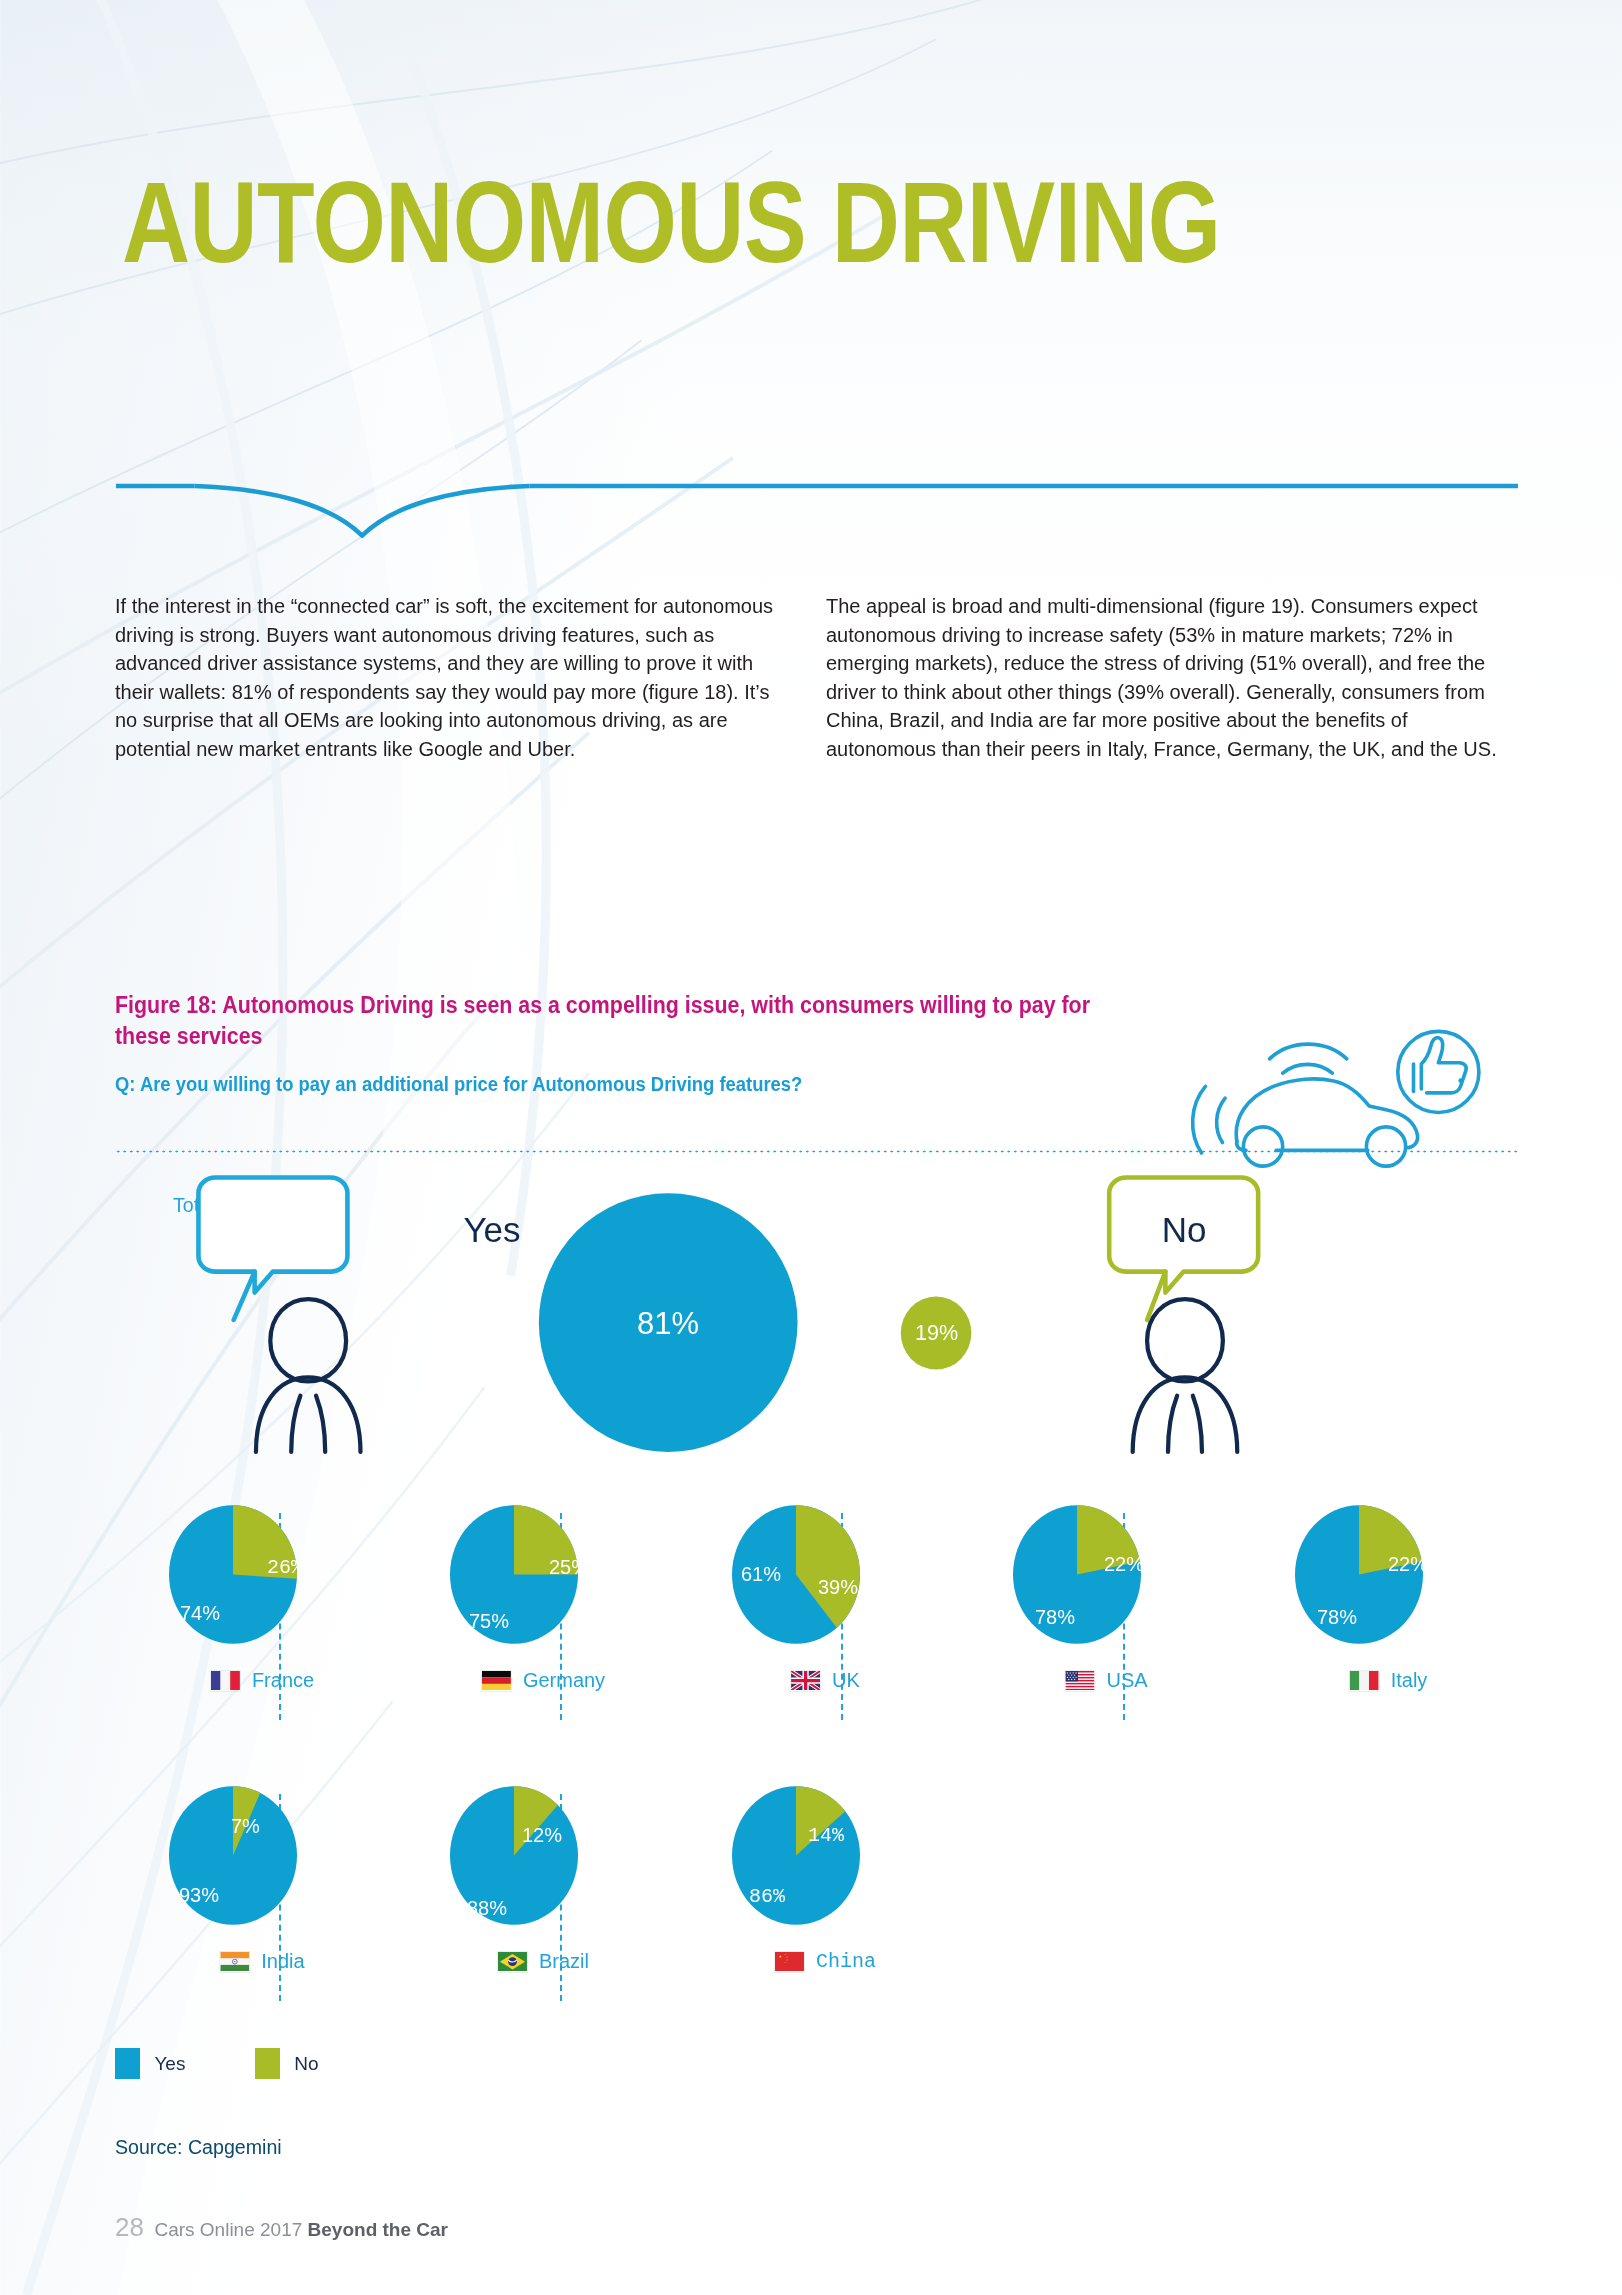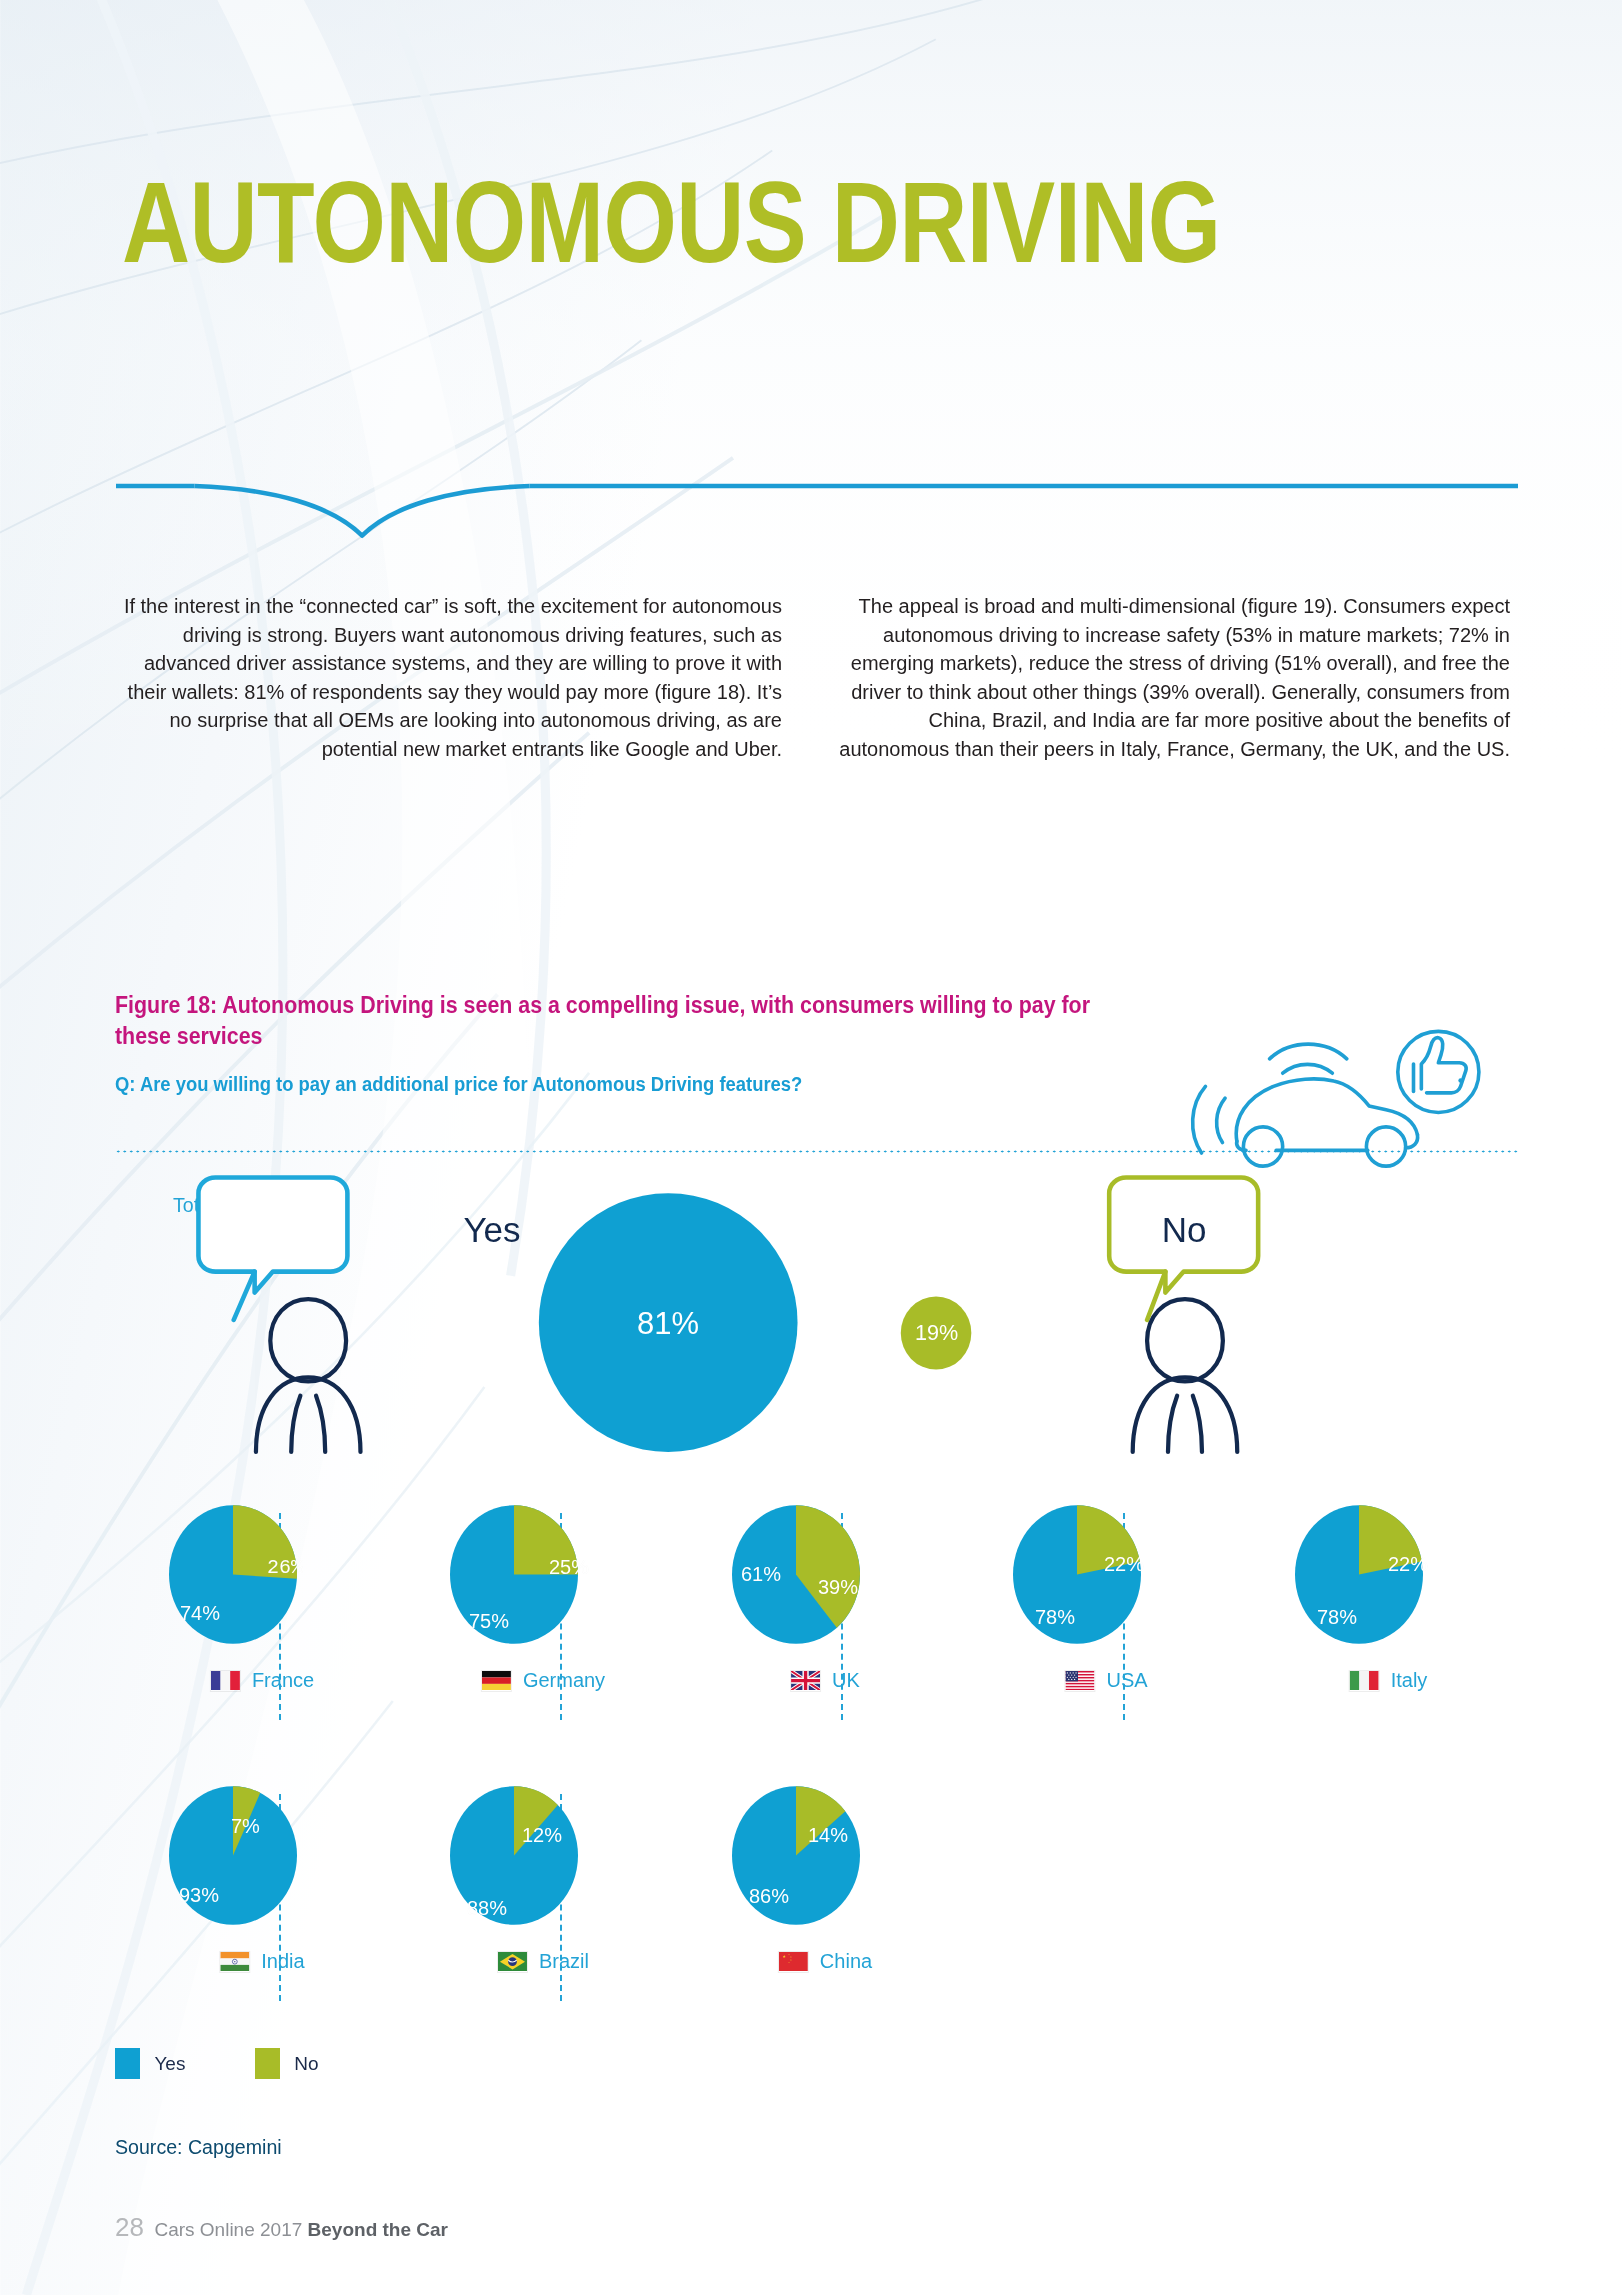--- a/index.html
+++ b/index.html
@@ -31,21 +31,21 @@
   
   .rule-wrap{position:absolute;left:116px;top:482px;width:1402px;height:59px;}
 
   
   .col{
     position:absolute;top:592px;
     font-size:20px;line-height:28.5px;
     color:#231f20;
     font-family:"Liberation Sans", sans-serif;
   }
-  .col p{margin:0;text-align:right;}
+  .col p{margin:0;}
   .col-left{left:115px;width:667px;}
   .col-right{left:826px;width:684px;}
 
   
   .fig-title{
     position:absolute;left:115px;top:990px;width:1073px;
     font-size:23px;line-height:31px;font-weight:bold;
     color:#C4157D;
     transform:scaleX(0.93);transform-origin:left top;
   }
@@ -412,21 +412,21 @@
         <div class="country">
           <span class="flag"><svg viewBox="0 0 60 40">
               <rect width="60" height="40" fill="#2E8B3A"></rect>
               <path d="M30,4 L56,20 L30,36 L4,20 Z" fill="#F6D128"></path>
               <circle cx="30" cy="20" r="9" fill="#27357E"></circle>
               <path d="M21.5,17 C26,22 34,22 38.5,17" stroke="#fff" stroke-width="2.4" fill="none"></path>
             </svg></span>
           <span class="cname">Brazil</span>
         </div>
       </div>
-      <div class="pie-cell" style="left: 563px;">
+      <div class="pie-cell" style="left: 563px; font-family: Liberation Mono, monospace;">
         <div class="pie" style="background: transparent;">
           <svg width="128" height="139" viewBox="0 0 196 212">
             <ellipse cx="98" cy="106" rx="98" ry="106" fill="#0FA0D2"></ellipse>
             <path d="M 98 106 L 98 0 A 98 106 0 0 1 173.51 38.43 Z" fill="#A8BC28"></path>
           </svg>
         </div>
         <div class="pie-lab" style="left: 130px; top: 38px;">14%</div>
         <div class="pie-lab" style="left: 71px; top: 99px;">86%</div>
         <div class="country">
           <span class="flag"><svg viewBox="0 0 60 40">

